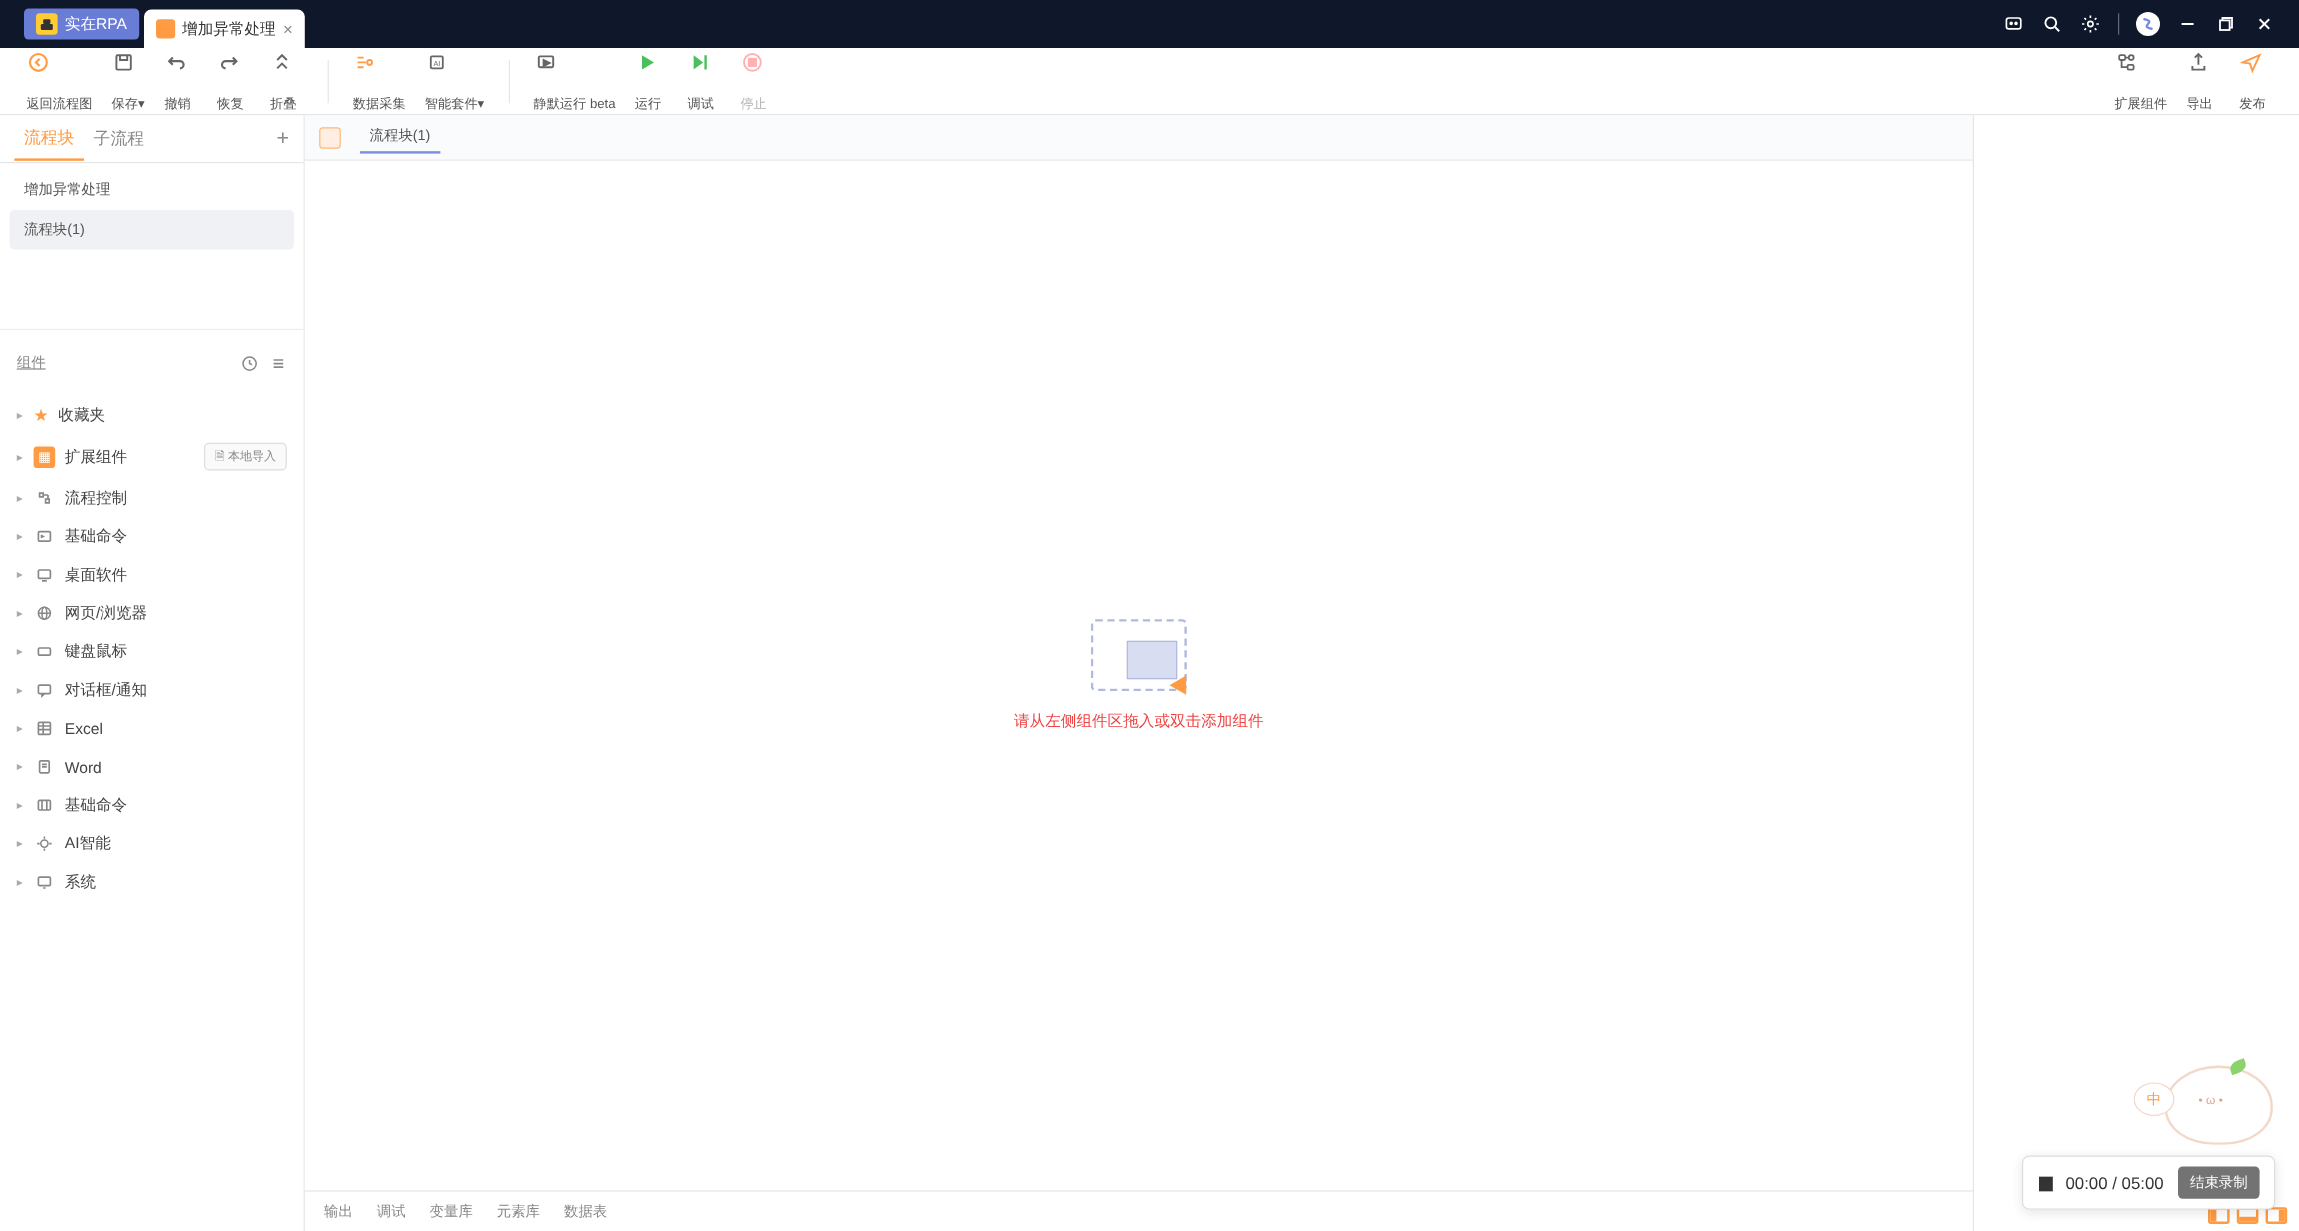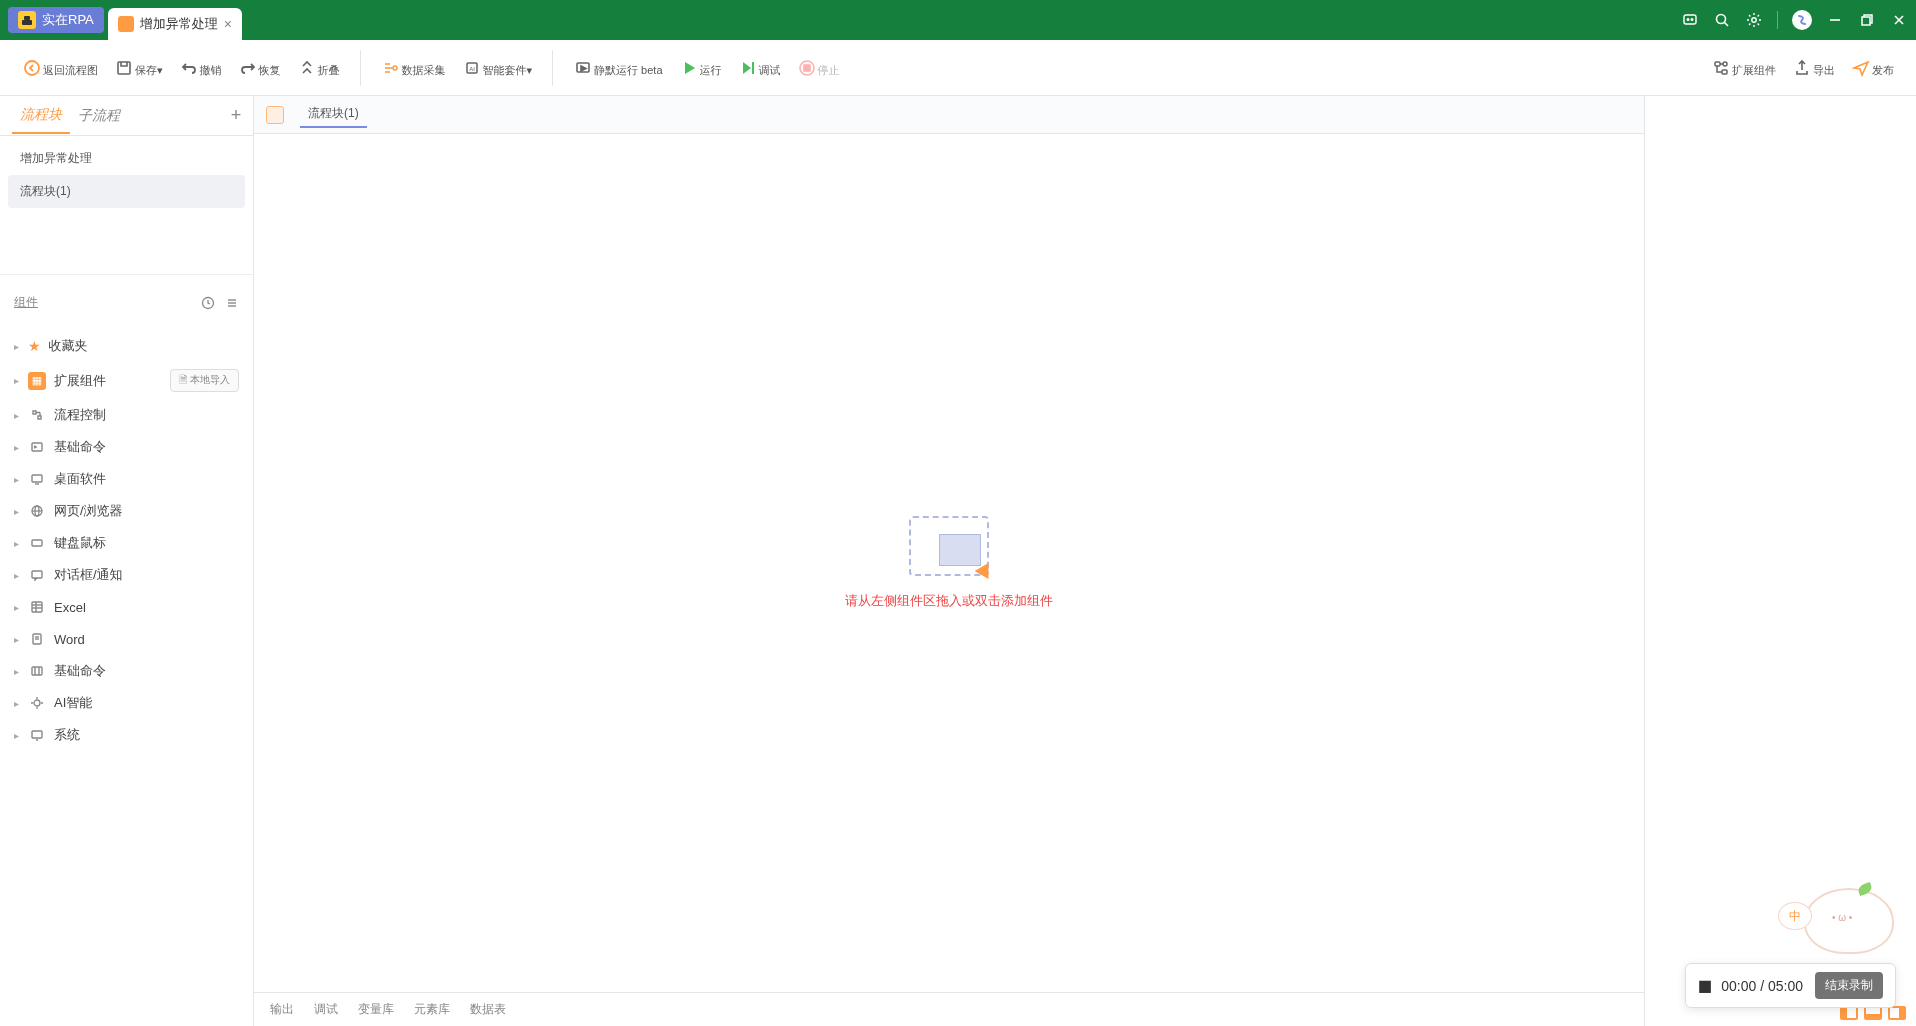--- a/index.html
+++ b/index.html
@@ -1,42 +1,42 @@
 <!DOCTYPE html>
 <html><head>
   <meta charset="utf-8">
   <style>
     * { margin: 0; padding: 0; box-sizing: border-box; }
     body { font-family: "Microsoft YaHei", "PingFang SC", sans-serif; font-size: 13px; color: #333; background: #fff; overflow: hidden; }
     
     
-    .titlebar { height: 40px; background: #15803d; display: flex; align-items: center; padding: 0 8px; }
+    .titlebar { height: 40px; background: #0f172a; display: flex; align-items: center; padding: 0 20px; }
     .titlebar-tabs { display: flex; align-items: center; gap: 4px; flex: 1; }
     .app-badge { display: flex; align-items: center; gap: 6px; background: #6a7dd6; padding: 4px 10px; border-radius: 4px; color: #fff; font-size: 13px; }
     .app-icon { width: 18px; height: 18px; background: #ffcc33; border-radius: 3px; display:flex; align-items:center; justify-content:center; }
     .tab { background: #fff; padding: 6px 10px 6px 10px; border-radius: 6px 6px 0 0; display: flex; align-items: center; gap: 6px; font-size: 13px; margin-top: 8px; height: 32px; }
     .tab-icon-sq { width: 16px; height: 16px; background: #ff9b42; border-radius: 3px; }
     .tab-close { color: #888; font-size: 14px; cursor: pointer; }
     .titlebar-right { display: flex; align-items: center; gap: 14px; color: #fff; }
     .titlebar-icon { width: 18px; height: 18px; display:flex; align-items:center; justify-content:center; cursor: pointer; }
     .titlebar-divider { width: 1px; height: 18px; background: rgba(255,255,255,0.35); }
     .logo-circle { width: 20px; height: 20px; border-radius: 50%; background: #fff; display:flex;align-items:center;justify-content:center; color:#7b8cde; font-weight:bold; }
     
     
     .toolbar { height: 56px; border-bottom: 1px solid #e5e5e5; display: flex; align-items: center; padding: 0 14px; }
-    .tool-btn { display: flex; flex-direction: row; align-items: flex-end; gap: 1px; padding: 4px 8px; cursor: pointer; min-width: 44px; }
+    .tool-btn { display: flex; flex-direction: column; align-items: flex-start; gap: 17px; padding: 4px 8px; cursor: pointer; min-width: 44px; }
     .tool-btn .ticon { width: 20px; height: 20px; display: flex; align-items: center; justify-content: center; }
     .tool-btn .tlabel { font-size: 11px; color: #555; white-space: nowrap; }
     .tool-sep { width: 1px; height: 36px; background: #e5e5e5; margin: 0 12px; }
     .toolbar-spacer { flex: 1; }
     
     
     .main { display: flex; height: calc(100vh - 96px); }
     .sidebar { width: 254px; border-right: 1px solid #e5e5e5; display: flex; flex-direction: column; }
-    .side-tabs { display: flex; align-items: center; border-bottom: 1px solid #e5e5e5; padding: 0 12px; height: 40px; font-style: italic; }
+    .side-tabs { display: flex; align-items: center; border-bottom: 1px solid #e5e5e5; padding: 0 12px; height: 40px; }
     .side-tab { padding: 8px 8px; font-size: 14px; color: #888; cursor: pointer; }
     .side-tab.active { color: #ff9b42; border-bottom: 2px solid #ff9b42; margin-bottom: -1px; }
     .side-add { margin-left: auto; color: #888; font-size: 18px; cursor: pointer; }
     .sidebar-list { padding: 6px 8px; }
     .sidebar-item { padding: 8px 12px; font-size: 12px; border-radius: 4px; cursor: pointer; color: #555; }
     .sidebar-item.active { background: #f0f1f5; }
     
     .comp-header { display: flex; align-items: center; padding: 19px 14px; color: #888; font-size: 12px; border-top: 1px solid #eee; margin-top: 60px; text-decoration: underline; }
     .comp-header-icons { margin-left: auto; display: flex; gap: 10px; }
     .comp-search-wrap { padding: 4px 14px 8px; }

